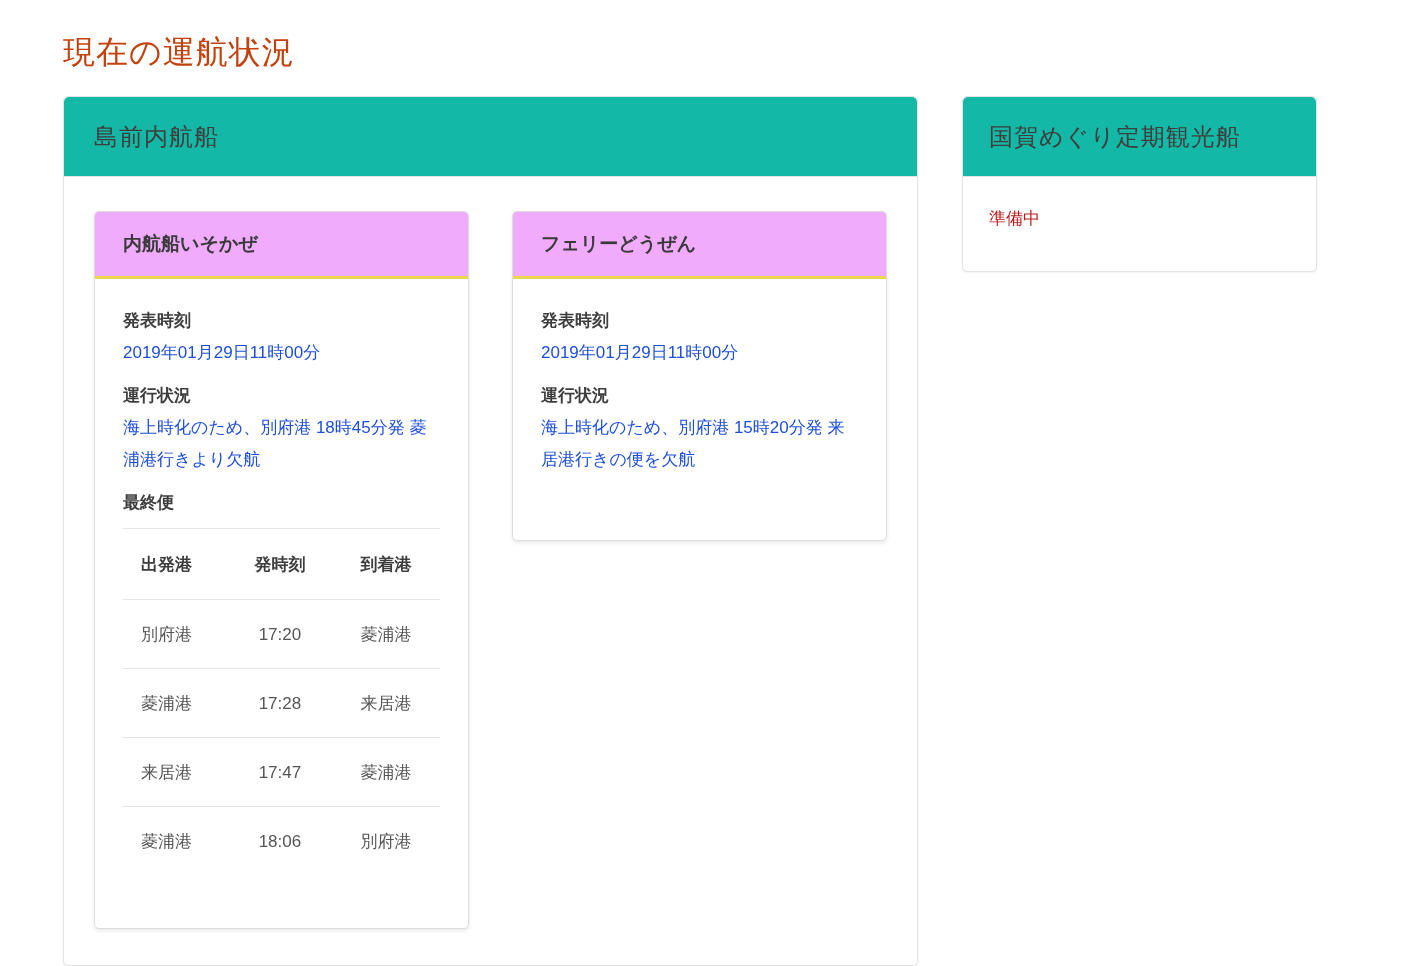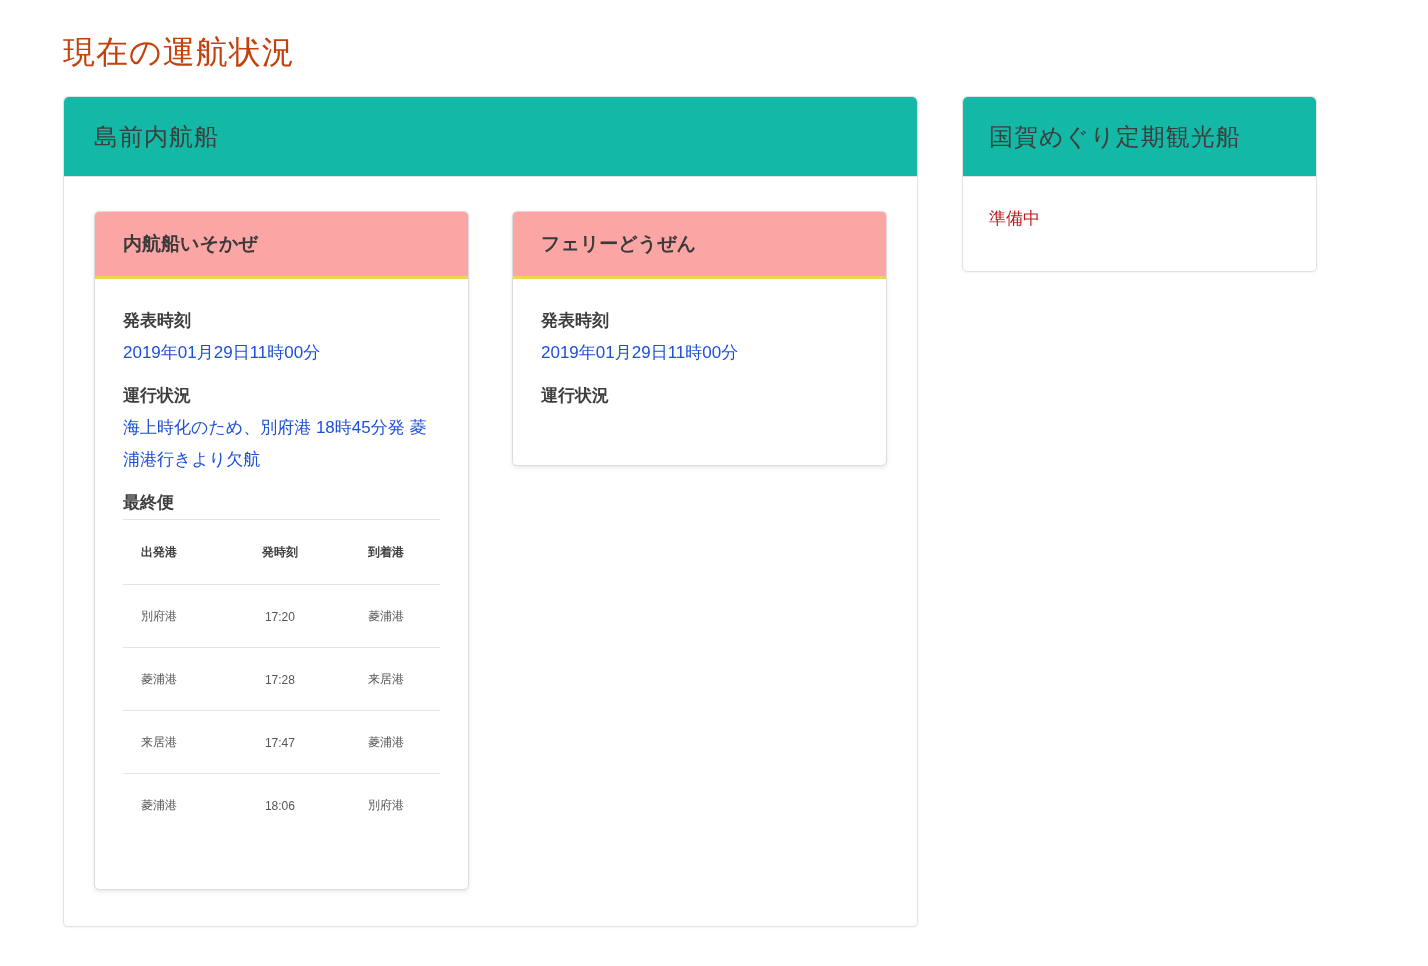--- a/index.html
+++ b/index.html
@@ -63,21 +63,21 @@
   }
   
   .ship-card {
     width: 375px;
     background: #ffffff;
     border: 1px solid #dcdcdc;
     border-radius: 5px;
     box-shadow: 0 2px 4px rgba(0,0,0,0.09);
   }
   .ship-card-header {
-    background: #fca5a5;
+    background: #f0abfc;
     border-bottom: 3px solid #ecd64f;
     border-radius: 4px 4px 0 0;
     padding: 19px 28px;
     font-size: 19px;
     line-height: 26px;
     font-weight: 700;
     color: #3a3a3a;
   }
   .ship-card-body {
     padding: 26px 28px 53px;
@@ -91,21 +91,22 @@
   .info-value {
     font-size: 17px;
     line-height: 32px;
     color: #1d4ed8;
     margin-bottom: 11px;
   }
   
   table.last-service {
     width: 100%;
     border-collapse: collapse;
-    font-size: 12px;
+    margin-top: 9px;
+    font-size: 17px;
     border-top: 1px solid #e6e6e6;
   }
   table.last-service th,
   table.last-service td {
     border-bottom: 1px solid #e6e6e6;
     padding: 23px 0 22px;
     text-align: center;
     font-weight: 400;
     color: #555555;
   }
@@ -179,20 +180,21 @@
             </table>
           </div>
         </article>
 
         <article class="ship-card">
           <div class="ship-card-header">フェリーどうぜん</div>
           <div class="ship-card-body">
             <div class="info-label">発表時刻</div>
             <div class="info-value">2019年01月29日11時00分</div>
             <div class="info-label">運行状況</div>
+            <div class="info-value">海上時化のため、別府港 15時20分発 来居港行きの便を欠航</div>
           </div>
         </article>
 
       </div>
     </section>
 
     <section class="panel panel-right">
       <div class="panel-heading">国賀めぐり定期観光船</div>
       <div class="panel-body">
         <span>準備中</span>

